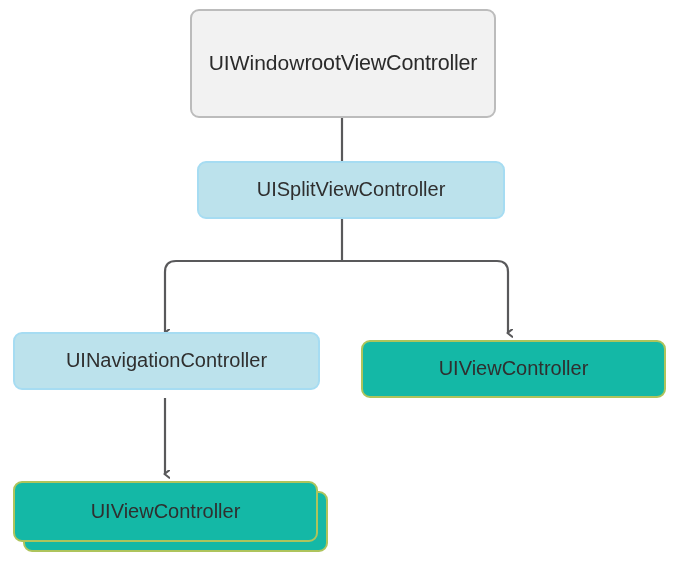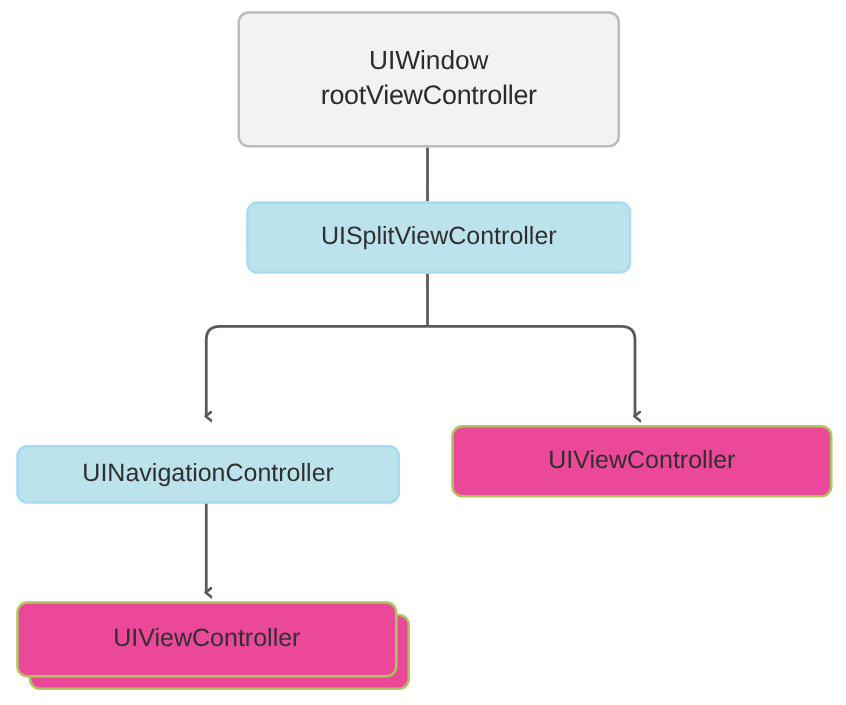--- a/index.html
+++ b/index.html
@@ -20,21 +20,21 @@
     left: 0;
     top: 0;
     width: 677px;
     height: 564px;
     pointer-events: none;
   }
   .node {
     position: absolute;
     box-sizing: border-box;
     display: flex;
-    flex-direction: column;
+    flex-direction: row;
     align-items: center;
     justify-content: center;
     border-radius: 9px;
     text-align: center;
     line-height: 1.28;
   }
   .node-label {
     display: block;
     white-space: nowrap;
   }
@@ -67,28 +67,28 @@
     font-size: 20px;
   }
   .node-split {
     left: 197px;
     top: 161px;
     width: 308px;
     height: 58px;
   }
   .node-nav {
     left: 13px;
-    top: 356px;
+    top: 332px;
     width: 307px;
-    height: 47px;
+    height: 58px;
     justify-content: center;
   }
   
   .node-green {
-    background: #ec4899;
+    background: #14b8a6;
     border: 2px solid #aec45c;
     color: #2f2f2f;
     font-size: 20px;
   }
   .node-vc-right {
     left: 361px;
     top: 340px;
     width: 305px;
     height: 58px;
   }

